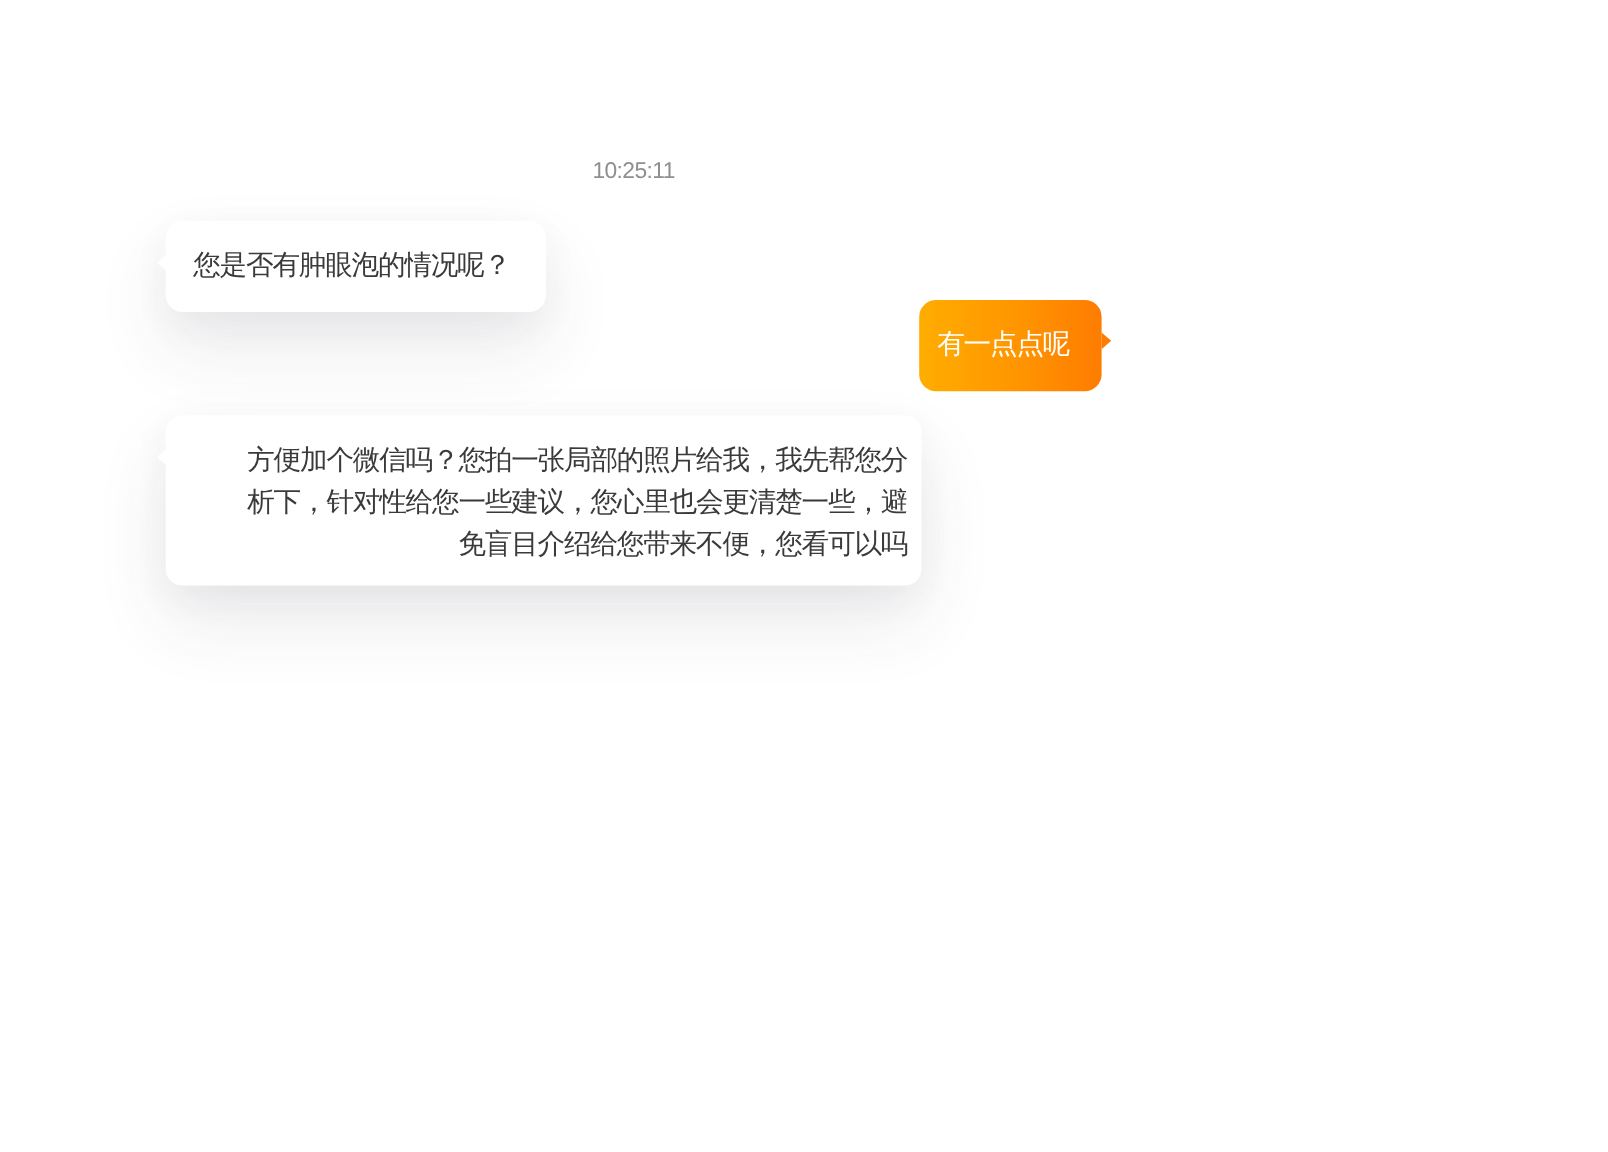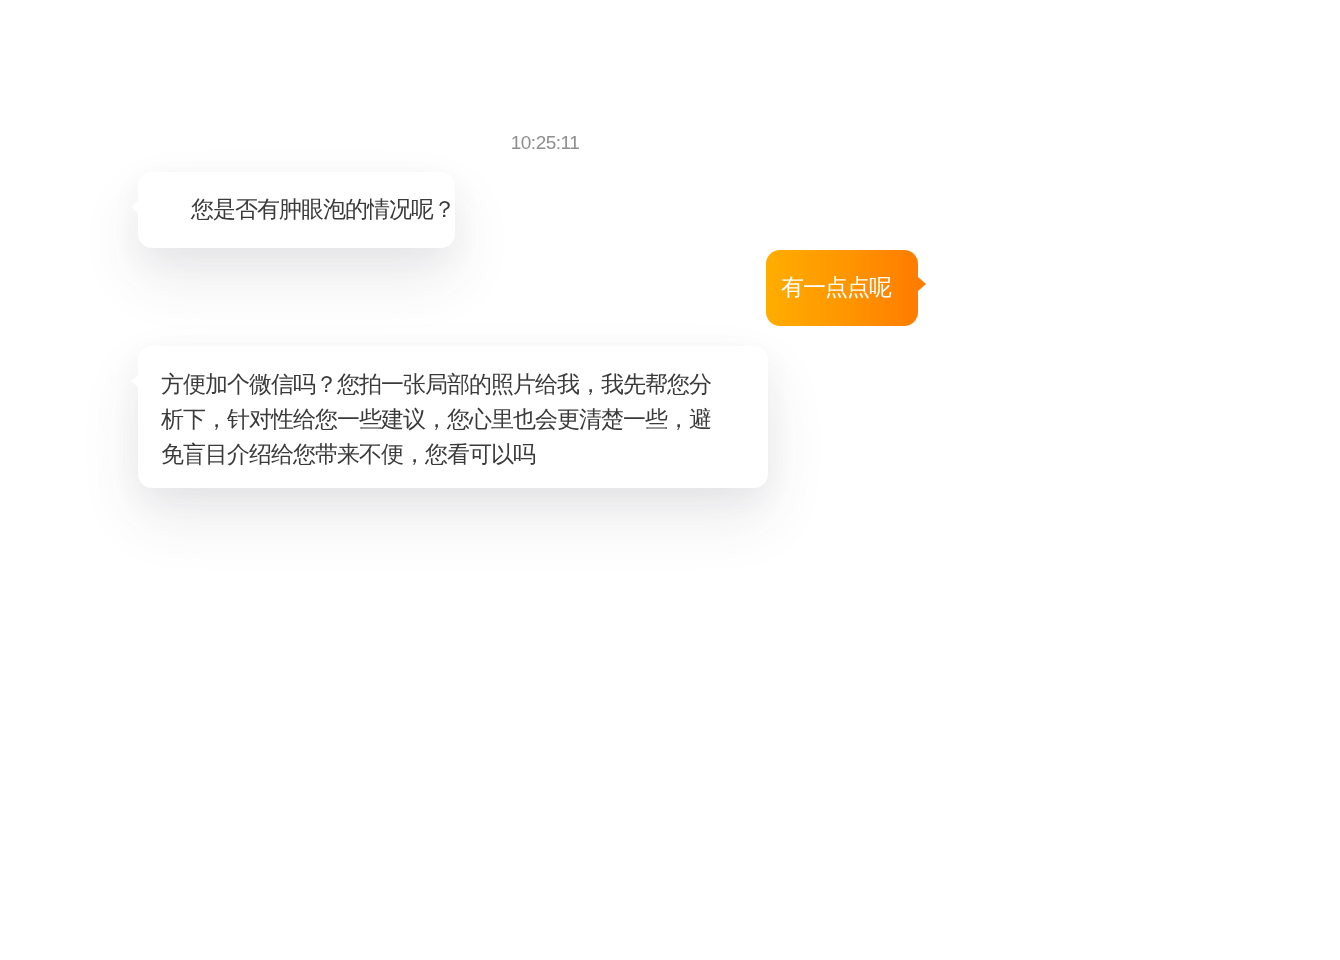--- a/index.html
+++ b/index.html
@@ -19,21 +19,20 @@
     .timestamp {
       position: absolute;
       left: 0;
       top: 132px;
       width: 1056px;
       text-align: center;
       font-size: 19px;
       color: #8f8f8f;
       letter-spacing: -0.5px;
       font-family: "Liberation Sans", sans-serif;
-      margin-left: 17px;
     }
     .bubble {
       position: absolute;
       box-sizing: border-box;
       border-radius: 14px;
       font-size: 23px;
       line-height: 35px;
       letter-spacing: -1px;
     }
     .bubble.incoming {
@@ -62,41 +61,41 @@
       right: -8px;
       top: 27px;
       width: 0;
       height: 0;
       border-top: 7px solid transparent;
       border-bottom: 7px solid transparent;
       border-left: 8px solid #ff7c00;
     }
     #msg1 {
       left: 138px;
-      top: 172px;
+      top: 184px;
       width: 317px;
       height: 76px;
       padding: 20px 0 0 23px;
       white-space: nowrap;
-      text-align: right;
     }
     #msg2 {
       left: 766px;
       top: 250px;
       width: 152px;
       height: 76px;
       padding: 20px 0 16px 15px;
       white-space: nowrap;
     }
     #msg3 {
       left: 138px;
       top: 346px;
       width: 630px;
       height: 142px;
       padding: 21px 12px 0 23px;
+      text-align: right;
     }
     .line {
       display: block;
       white-space: nowrap;
     }
   </style>
 </head>
 <body>
 
 <div class="chat">

